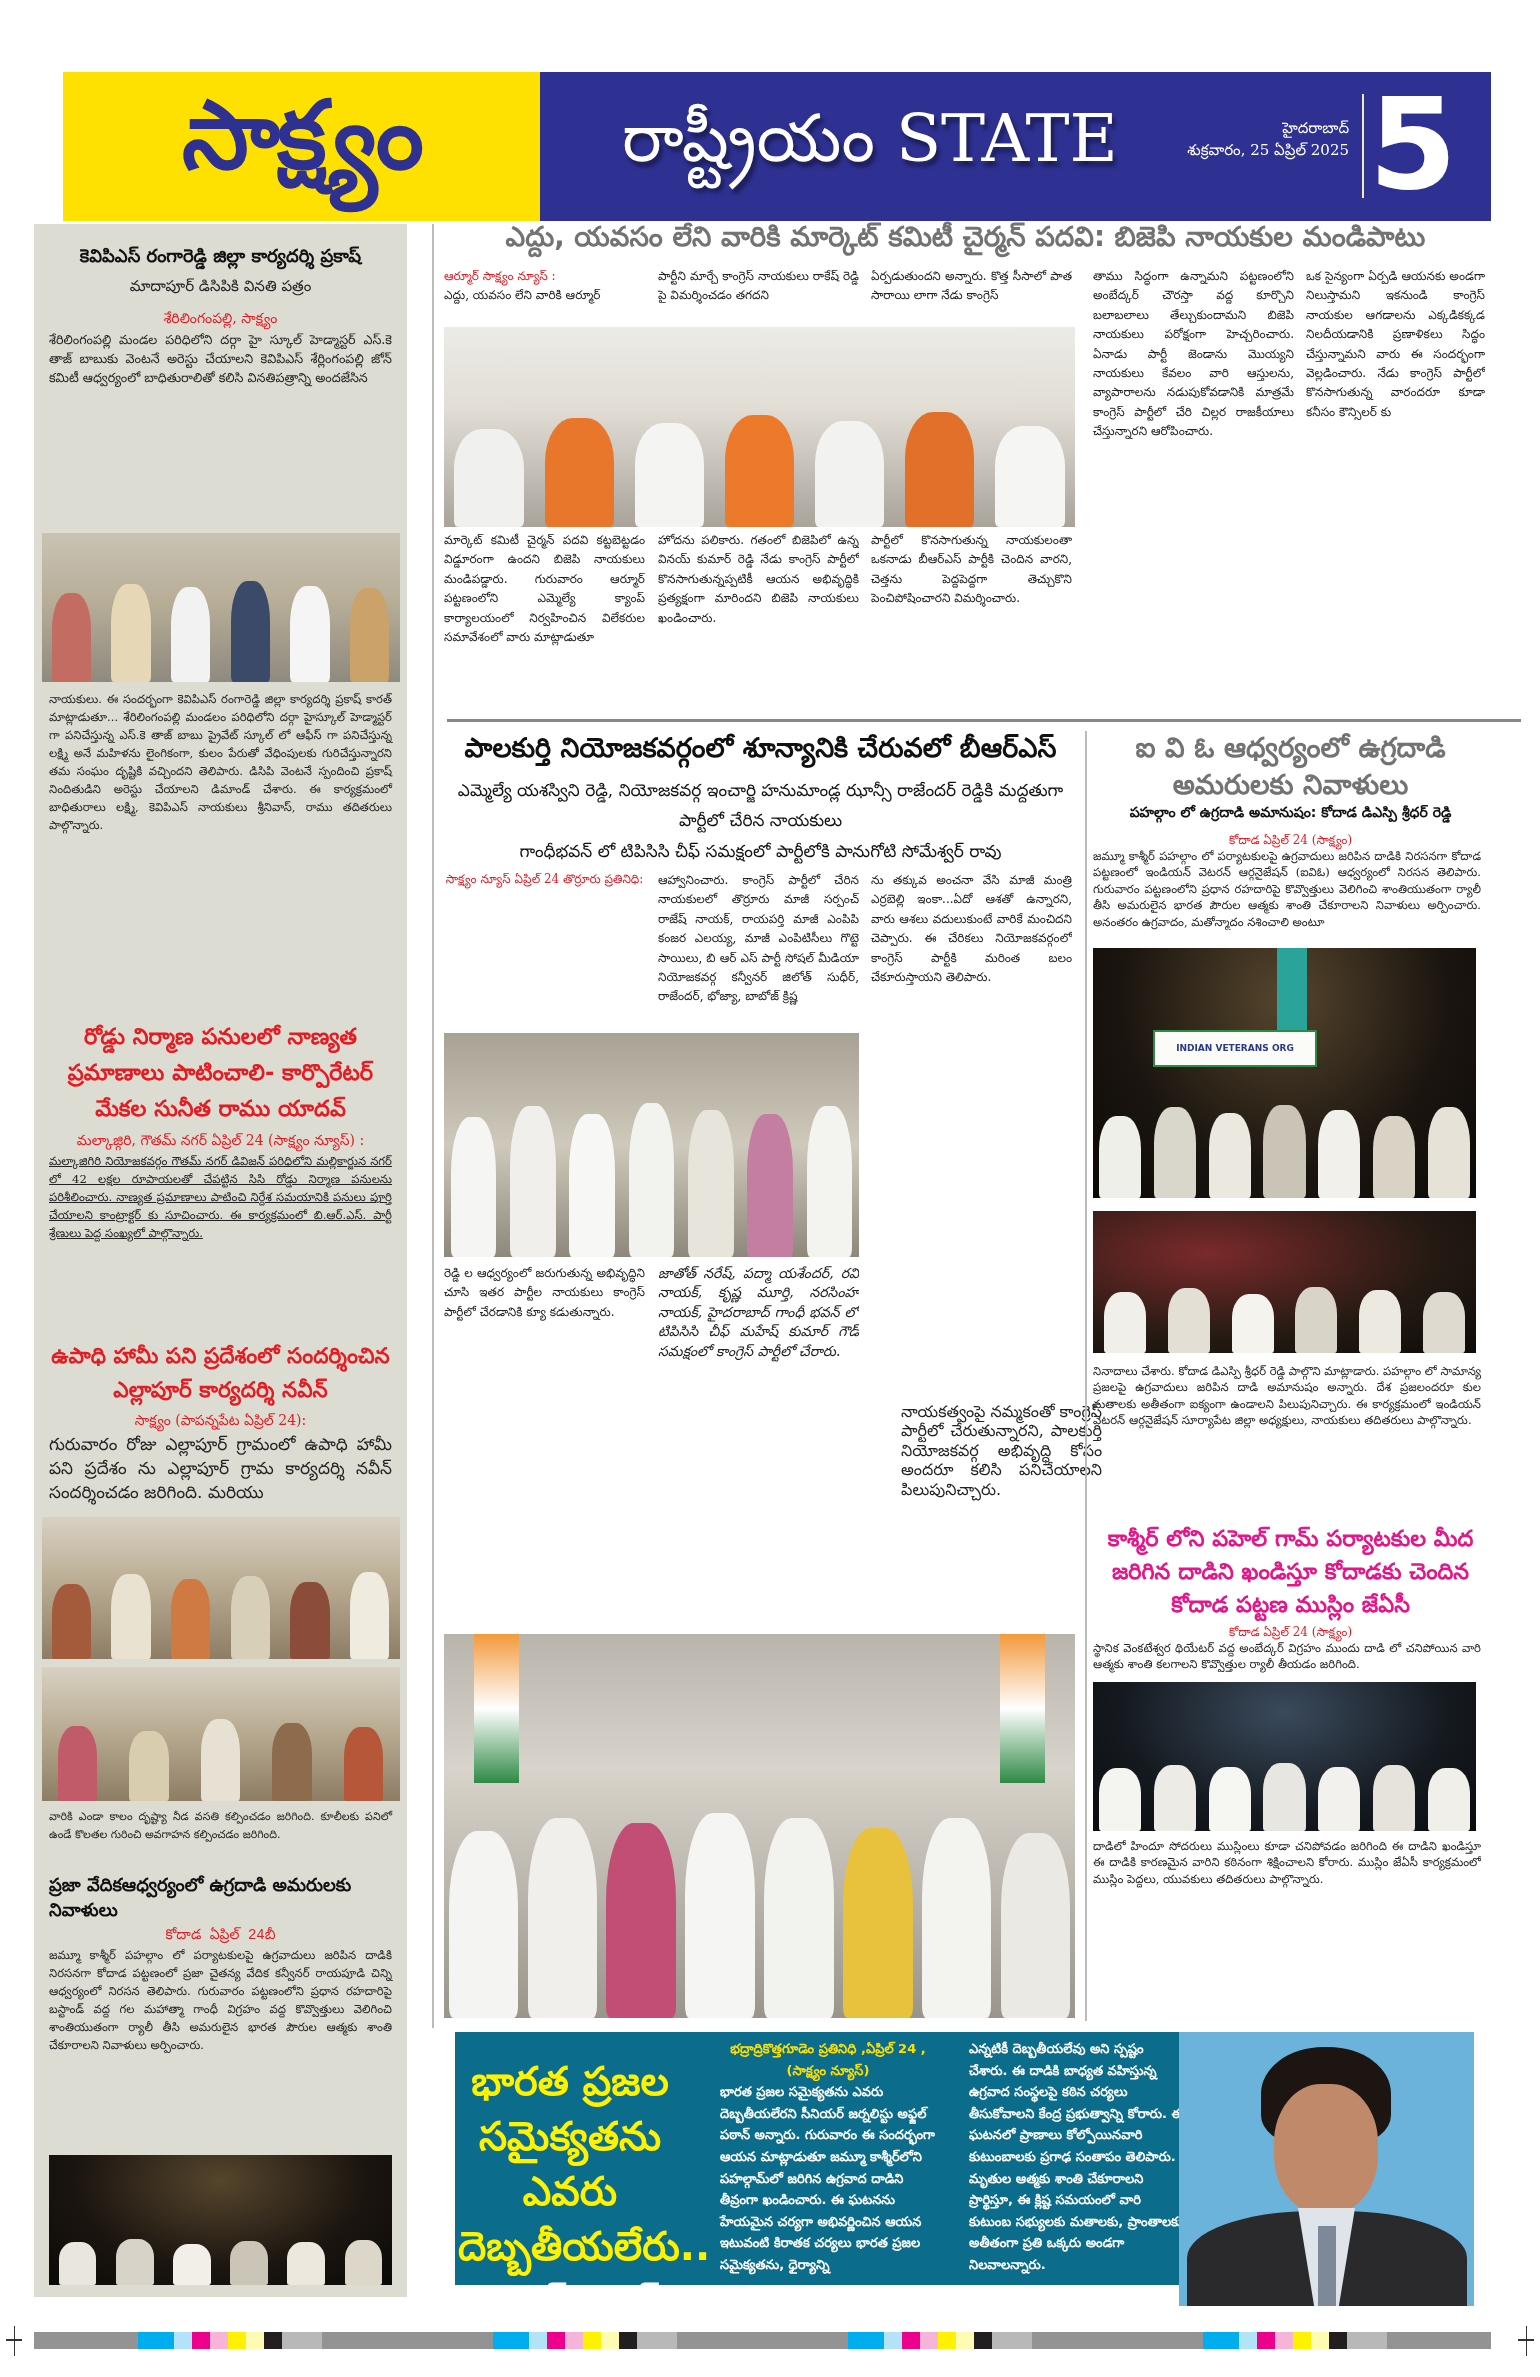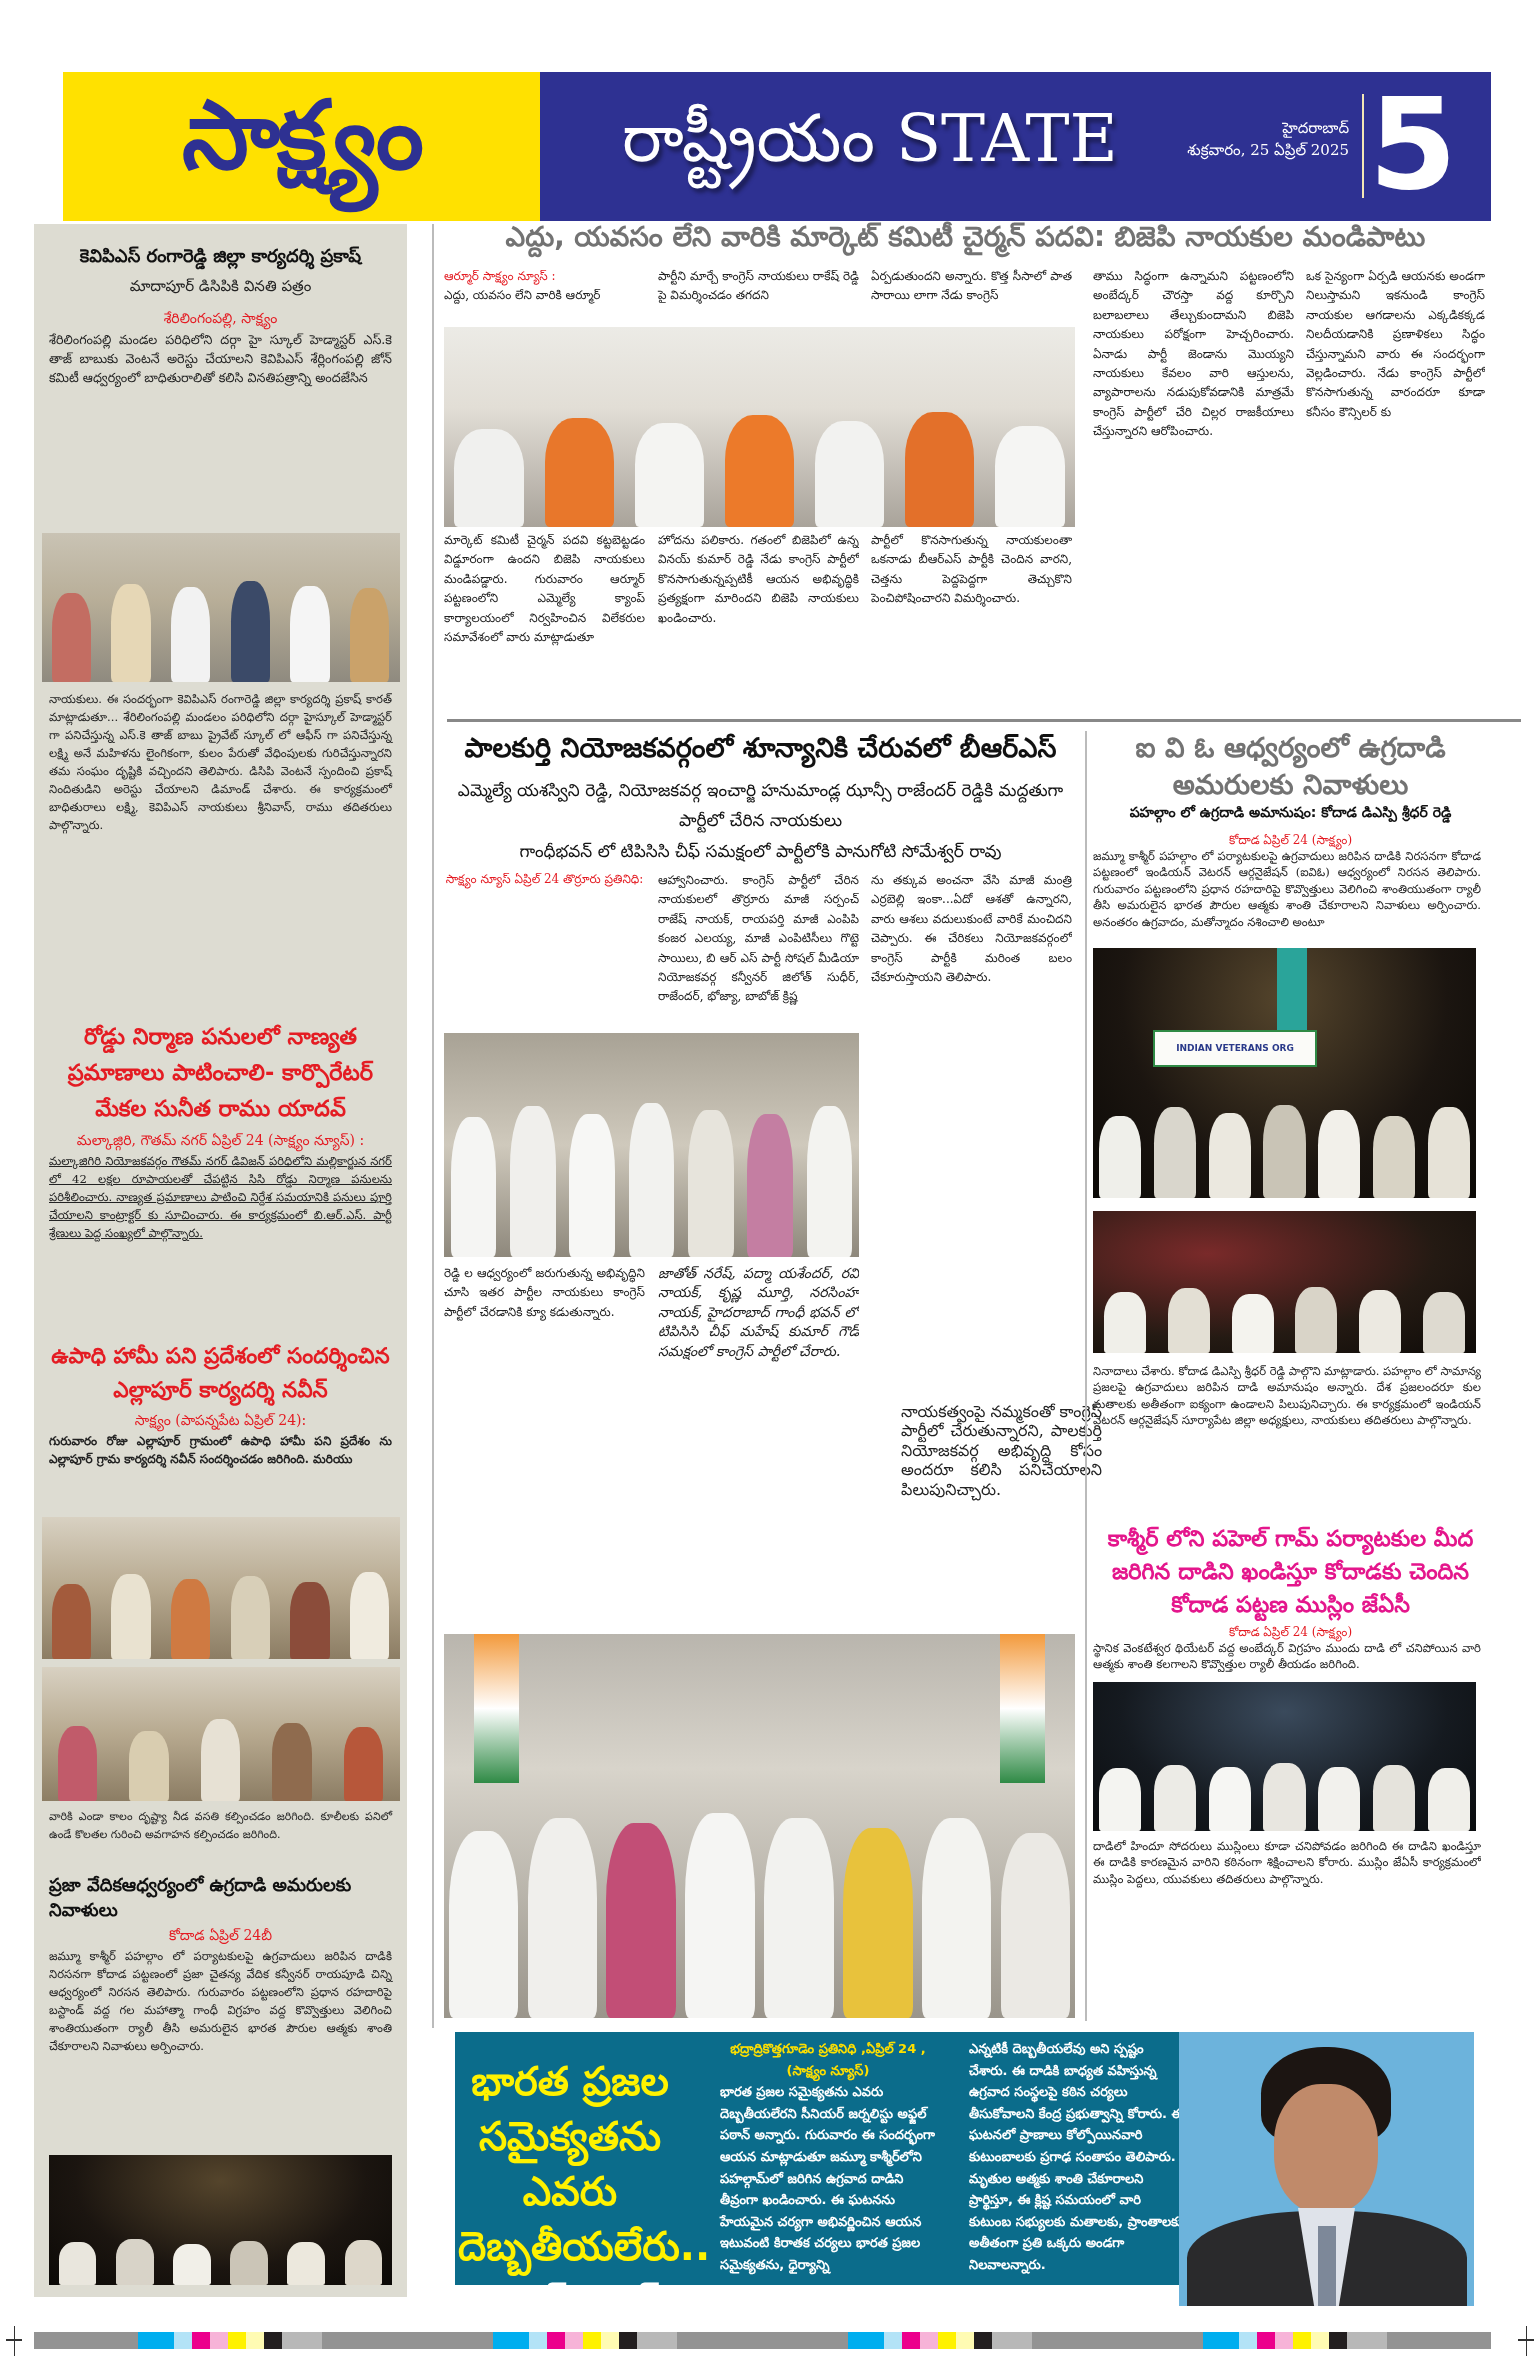--- a/index.html
+++ b/index.html
@@ -98,21 +98,21 @@
 
   <article class="block" style="top:794px;">
     <h2 class="head red" style="font-size:22.4px; line-height:36px;">రోడ్డు నిర్మాణ పనులలో నాణ్యత ప్రమాణాలు పాటించాలి- కార్పొరేటర్ మేకల సునీత రాము యాదవ్</h2>
     <div class="dateline-red" style="margin-top:6px;">మల్కాజ్గిరి, గౌతమ్ నగర్ ఏప్రిల్ 24 (సాక్ష్యం న్యూస్) :</div>
     <p class="body-text" style="font-size:11.6px; line-height:18px;text-decoration:underline;">మల్కాజిగిరి నియోజకవర్గం గౌతమ్ నగర్ డివిజన్ పరిధిలోని మల్లికార్జున నగర్ లో 42 లక్షల రూపాయలతో చేపట్టిన సిసి రోడ్డు నిర్మాణ పనులను పరిశీలించారు. నాణ్యత ప్రమాణాలు పాటించి నిర్దేశ సమయానికి పనులు పూర్తి చేయాలని కాంట్రాక్టర్ కు సూచించారు. ఈ కార్యక్రమంలో బి.ఆర్.ఎస్. పార్టీ శ్రేణులు పెద్ద సంఖ్యలో పాల్గొన్నారు.</p>
   </article>
 
   <article class="block" style="top:1115px;">
     <h2 class="head red" style="font-size:21.6px; line-height:34px;">ఉపాధి హామీ పని ప్రదేశంలో సందర్శించిన ఎల్లాపూర్ కార్యదర్శి నవీన్</h2>
     <div class="dateline-red" style="margin-top:4.5px;">సాక్ష్యం (పాపన్నపేట ఏప్రిల్ 24):</div>
-    <p class="body-text" style="font-size:12px; line-height:18px;font-weight:bold;">గురువారం రోజు ఎల్లాపూర్ గ్రామంలో ఉపాధి హామీ పని ప్రదేశం ను ఎల్లాపూర్ గ్రామ కార్యదర్శి నవీన్ సందర్శించడం జరిగింది. మరియు</p>
+    <p class="body-text" style="font-size:17px; line-height:24px;">గురువారం రోజు ఎల్లాపూర్ గ్రామంలో ఉపాధి హామీ పని ప్రదేశం ను ఎల్లాపూర్ గ్రామ కార్యదర్శి నవీన్ సందర్శించడం జరిగింది. మరియు</p>
   </article>
 
   <div class="photo ph-field" style="left:7.5px; top:1293px; width:358px; height:142px;">
     <div class="figs">
         <div class="fig" style="height:70%; background:#a35b3c;"></div>
         <div class="fig" style="height:80%; background:#e9e2d0;"></div>
         <div class="fig" style="height:75%; background:#cf7a42;"></div>
         <div class="fig" style="height:78%; background:#d8cfb8;"></div>
         <div class="fig" style="height:72%; background:#8b4c3a;"></div>
         <div class="fig" style="height:82%; background:#f0ebdf;"></div>
@@ -127,21 +127,21 @@
         <div class="fig" style="height:74%; background:#b7573a;"></div>
       </div>
   </div>
 
   <article class="block" style="top:1584px;">
     <p class="body-text" style="font-size:11px; line-height:18px;">వారికి ఎండా కాలం దృష్ట్యా నీడ వసతి కల్పించడం జరిగింది. కూలీలకు పనిలో ఉండే కొలతల గురించి అవగాహన కల్పించడం జరిగింది.</p>
   </article>
 
   <article class="block" style="top:1648px;">
     <h2 class="head dark" style="font-size:18px; line-height:25px; text-align:left;">ప్రజా వేదికఆధ్వర్యంలో ఉగ్రదాడి అమరులకు నివాళులు</h2>
-    <div class="dateline-red" style="margin-top:4.5px;">కోదాడ ఏప్రిల్ 24బీ</div>
+    <div class="dateline-red" style="margin-top:4.5px;font-family:Liberation Mono, monospace;">కోదాడ ఏప్రిల్ 24బీ</div>
     <p class="body-text" style="font-size:11.6px; line-height:18px;">జమ్మూ కాశ్మీర్ పహల్గాం లో పర్యాటకులపై ఉగ్రవాదులు జరిపిన దాడికి నిరసనగా కోదాడ పట్టణంలో ప్రజా చైతన్య వేదిక కన్వీనర్ రాయపూడి చిన్ని ఆధ్వర్యంలో నిరసన తెలిపారు. గురువారం పట్టణంలోని ప్రధాన రహదారిపై బస్టాండ్ వద్ద గల మహాత్మా గాంధీ విగ్రహం వద్ద కొవ్వొత్తులు వెలిగించి శాంతియుతంగా ర్యాలీ తీసి అమరులైన భారత పౌరుల ఆత్మకు శాంతి చేకూరాలని నివాళులు అర్పించారు.</p>
   </article>
 
   <div class="photo ph-night" style="left:15px; top:1931px; width:343px; height:130px;">
     <div class="figs" style="height:55%;">
         <div class="fig" style="height:60%; background:#e9e6dd;"></div>
         <div class="fig" style="height:64%; background:#d8d3c8;"></div>
         <div class="fig" style="height:58%; background:#f1efe8;"></div>
         <div class="fig" style="height:62%; background:#cbc5b7;"></div>
         <div class="fig" style="height:60%; background:#ece8dd;"></div>

